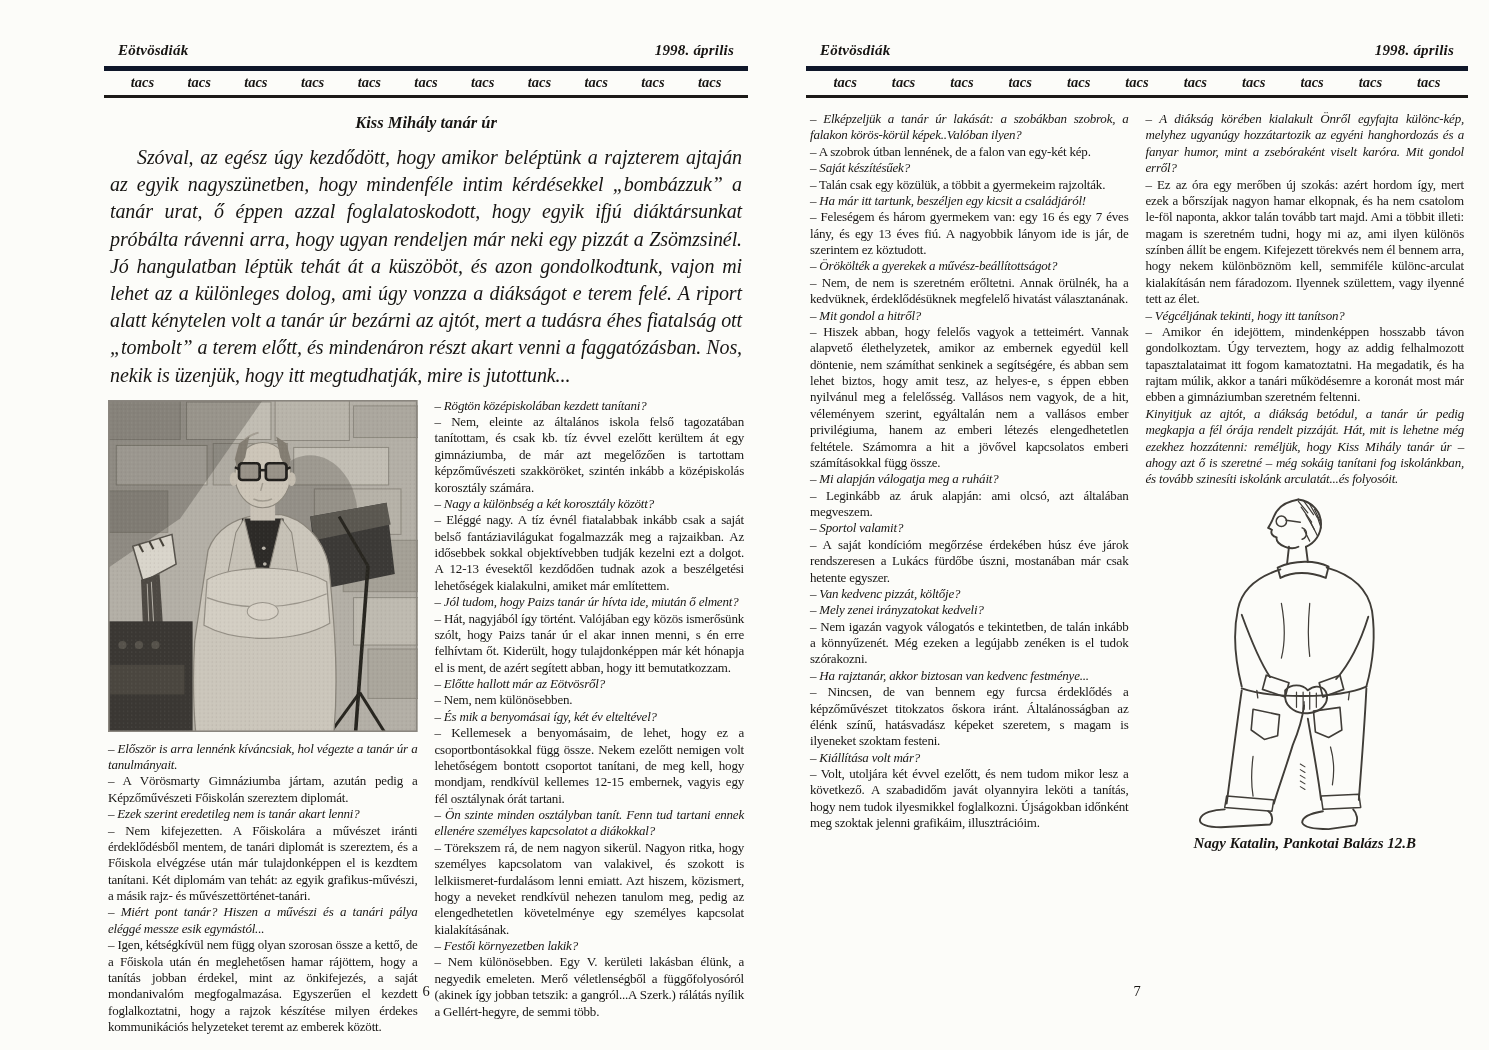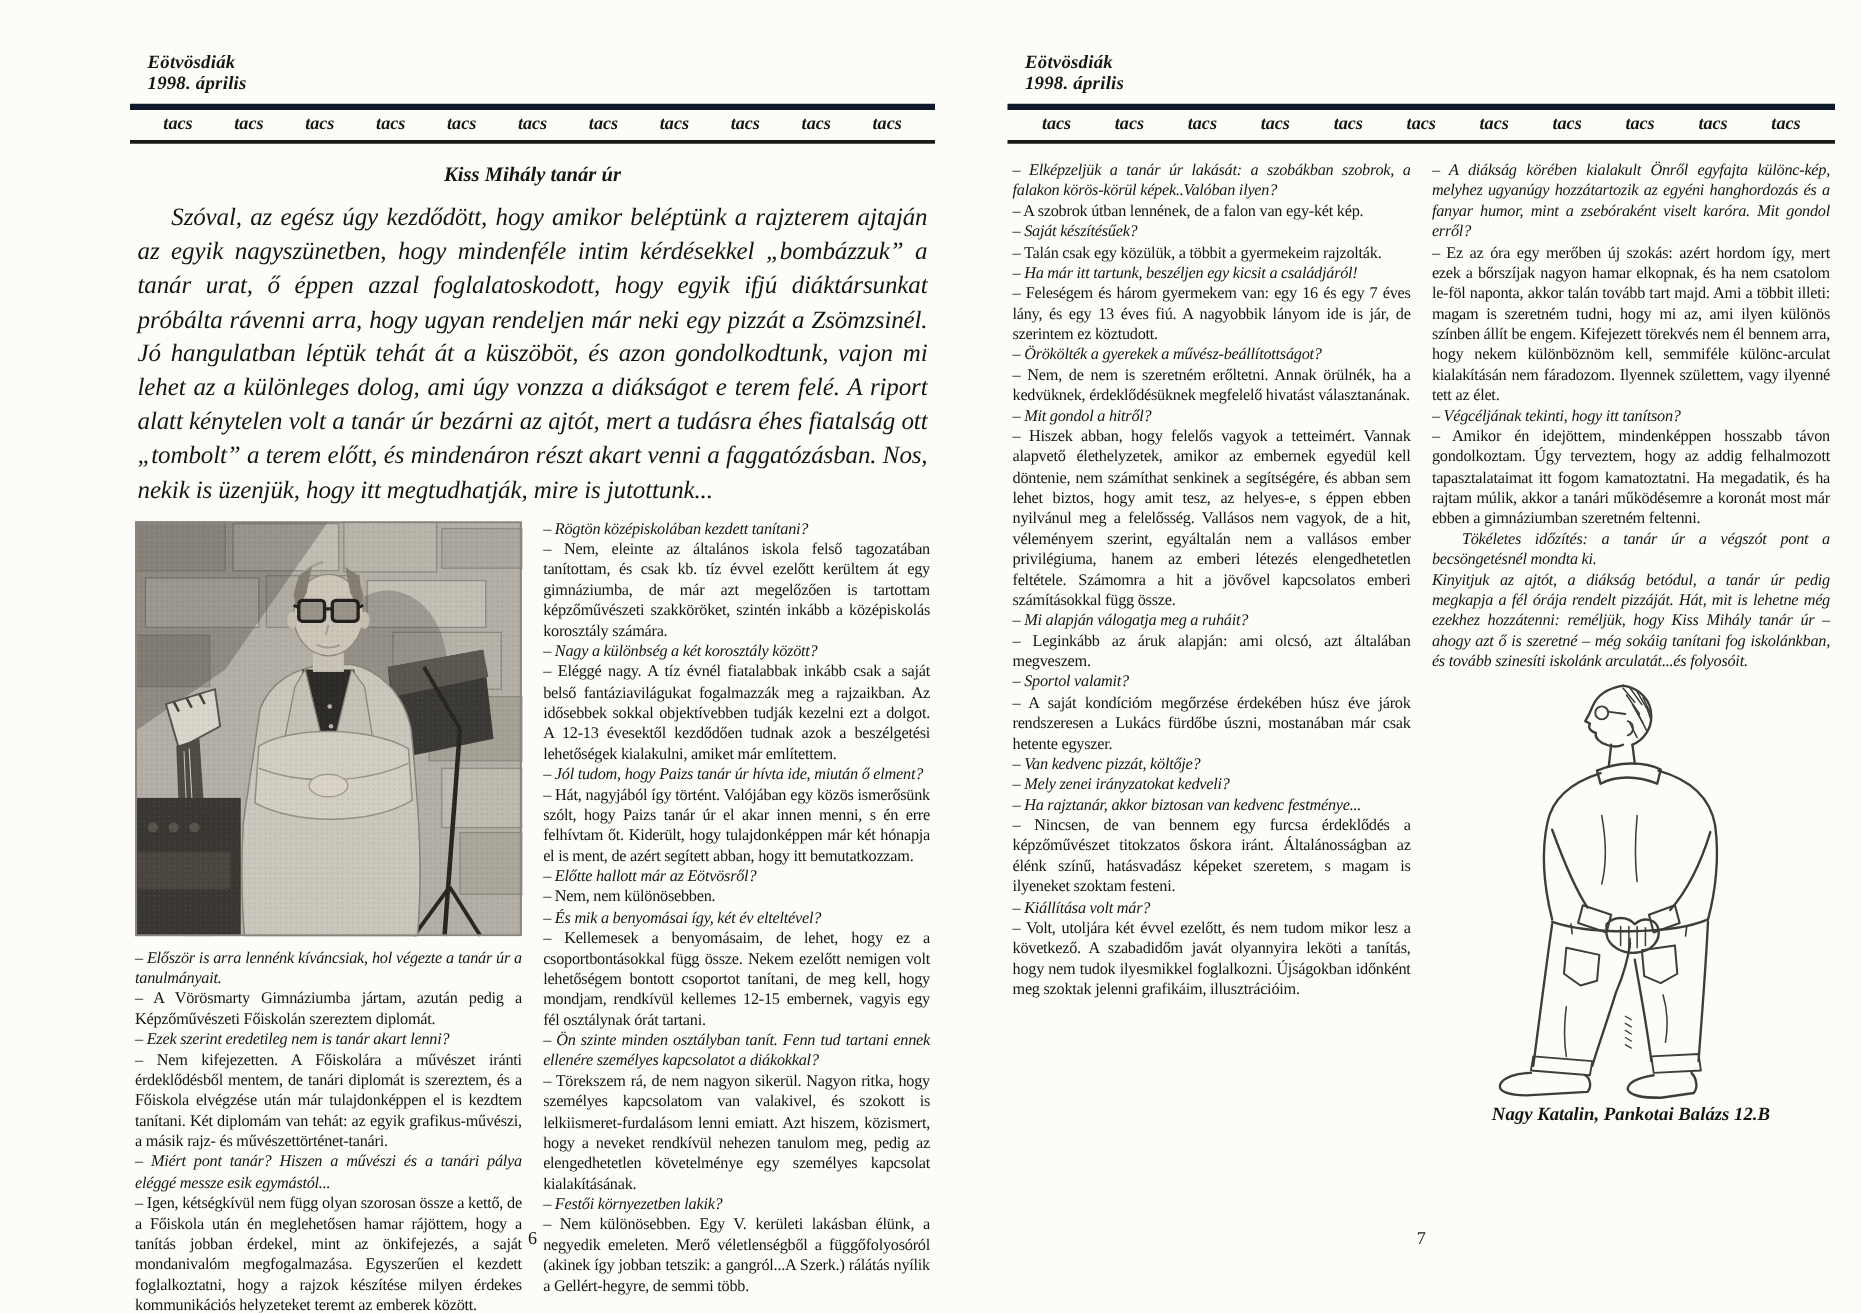--- a/index.html
+++ b/index.html
@@ -9,21 +9,21 @@
     background:#fcfcf9;color:#171513;
     font-family:"Liberation Serif","DejaVu Serif",serif;
   }
   .page{position:absolute;top:0;height:1050px}
   #page-6{left:104px;width:644px}
   #page-7{left:806px;width:662px}
 
   .masthead{
     display:flex;justify-content:space-between;align-items:baseline;
     font-weight:bold;font-style:italic;font-size:15px;
-    padding:42px 14px 7px 14px;letter-spacing:.2px;flex-direction:column;
+    padding:42px 14px 7px 14px;letter-spacing:.2px;
   }
   .tacs-band{
     border-top:5px solid #0f172a;border-bottom:3px solid #1c1a18;
     display:flex;padding:3px 10px 4px 10px;
     font-weight:bold;font-style:italic;font-size:14.5px;
   }
   .tacs-band span{flex:1;text-align:center}
 
   .article-title{
     text-align:center;font-weight:bold;font-style:italic;
@@ -246,34 +246,34 @@
             <p class="para q">– Örökölték a gyerekek a művész-beállítottságot?</p>
             <p class="para a">– Nem, de nem is szeretném erőltetni. Annak örülnék, ha a kedvüknek, érdeklődésüknek megfelelő hivatást választanának.</p>
             <p class="para q">– Mit gondol a hitről?</p>
             <p class="para a">– Hiszek abban, hogy felelős vagyok a tetteimért. Vannak alapvető élethelyzetek, amikor az embernek egyedül kell döntenie, nem számíthat senkinek a segítségére, és abban sem lehet biztos, hogy amit tesz, az helyes-e, s éppen ebben nyilvánul meg a felelősség. Vallásos nem vagyok, de a hit, véleményem szerint, egyáltalán nem a vallásos ember privilégiuma, hanem az emberi létezés elengedhetetlen feltétele. Számomra a hit a jövővel kapcsolatos emberi számításokkal függ össze.</p>
             <p class="para q">– Mi alapján válogatja meg a ruháit?</p>
             <p class="para a">– Leginkább az áruk alapján: ami olcsó, azt általában megveszem.</p>
             <p class="para q">– Sportol valamit?</p>
             <p class="para a">– A saját kondícióm megőrzése érdekében húsz éve járok rendszeresen a Lukács fürdőbe úszni, mostanában már csak hetente egyszer.</p>
             <p class="para q">– Van kedvenc pizzát, költője?</p>
             <p class="para q">– Mely zenei irányzatokat kedveli?</p>
+            <p class="para a">– Nem igazán vagyok válogatós e tekintetben, de talán inkább a könnyűzenét. Még ezeken a legújabb zenéken is el tudok szórakozni.</p>
             <p class="para q">– Ha rajztanár, akkor biztosan van kedvenc festménye...</p>
             <p class="para a">– Nincsen, de van bennem egy furcsa érdeklődés a képzőművészet titokzatos őskora iránt. Általánosságban az élénk színű, hatásvadász képeket szeretem, s magam is ilyeneket szoktam festeni.</p>
             <p class="para q">– Kiállítása volt már?</p>
             <p class="para a">– Volt, utoljára két évvel ezelőtt, és nem tudom mikor lesz a következő. A szabadidőm javát olyannyira leköti a tanítás, hogy nem tudok ilyesmikkel foglalkozni. Újságokban időnként meg szoktak jelenni grafikáim, illusztrációim.</p>
           </div>
       </div>
 
       <div class="col">
         <div>
             <p class="para q">– A diákság körében kialakult Önről egyfajta különc-kép, melyhez ugyanúgy hozzátartozik az egyéni hanghordozás és a fanyar humor, mint a zsebóraként viselt karóra. Mit gondol erről?</p>
             <p class="para a">– Ez az óra egy merőben új szokás: azért hordom így, mert ezek a bőrszíjak nagyon hamar elkopnak, és ha nem csatolom le-föl naponta, akkor talán tovább tart majd. Ami a többit illeti: magam is szeretném tudni, hogy mi az, ami ilyen különös színben állít be engem. Kifejezett törekvés nem él bennem arra, hogy nekem különböznöm kell, semmiféle különc-arculat kialakításán nem fáradozom. Ilyennek születtem, vagy ilyenné tett az élet.</p>
             <p class="para q">– Végcéljának tekinti, hogy itt tanítson?</p>
             <p class="para a">– Amikor én idejöttem, mindenképpen hosszabb távon gondolkoztam. Úgy terveztem, hogy az addig felhalmozott tapasztalataimat itt fogom kamatoztatni. Ha megadatik, és ha rajtam múlik, akkor a tanári működésemre a koronát most már ebben a gimnáziumban szeretném feltenni.</p>
-            <p class="para ni">Tökéletes időzítés: a tanár úr a végszót pont a becsöngetésnél mondta ki.</p>
             <p class="para n">Kinyitjuk az ajtót, a diákság betódul, a tanár úr pedig megkapja a fél órája rendelt pizzáját. Hát, mit is lehetne még ezekhez hozzátenni: reméljük, hogy Kiss Mihály tanár úr – ahogy azt ő is szeretné – még sokáig tanítani fog iskolánkban, és tovább szinesíti iskolánk arculatát...és folyosóit.</p>
           </div>
 
         <div class="drawing-wrap">
           <svg width="242" height="340" viewBox="0 0 250 360">
             <g fill="none" stroke="#403d38" stroke-width="2" stroke-linecap="round" stroke-linejoin="round">
 
               <path d="M118,8 C106,10 96,16 92,26 C90,31 88,35 86,38 L90,40 C88,44 91,47 95,48 C94,52 98,56 104,58 C109,60 114,60 118,58"></path>
               <path d="M118,8 C132,10 142,20 142,34 C142,44 136,54 126,58"></path>
 

